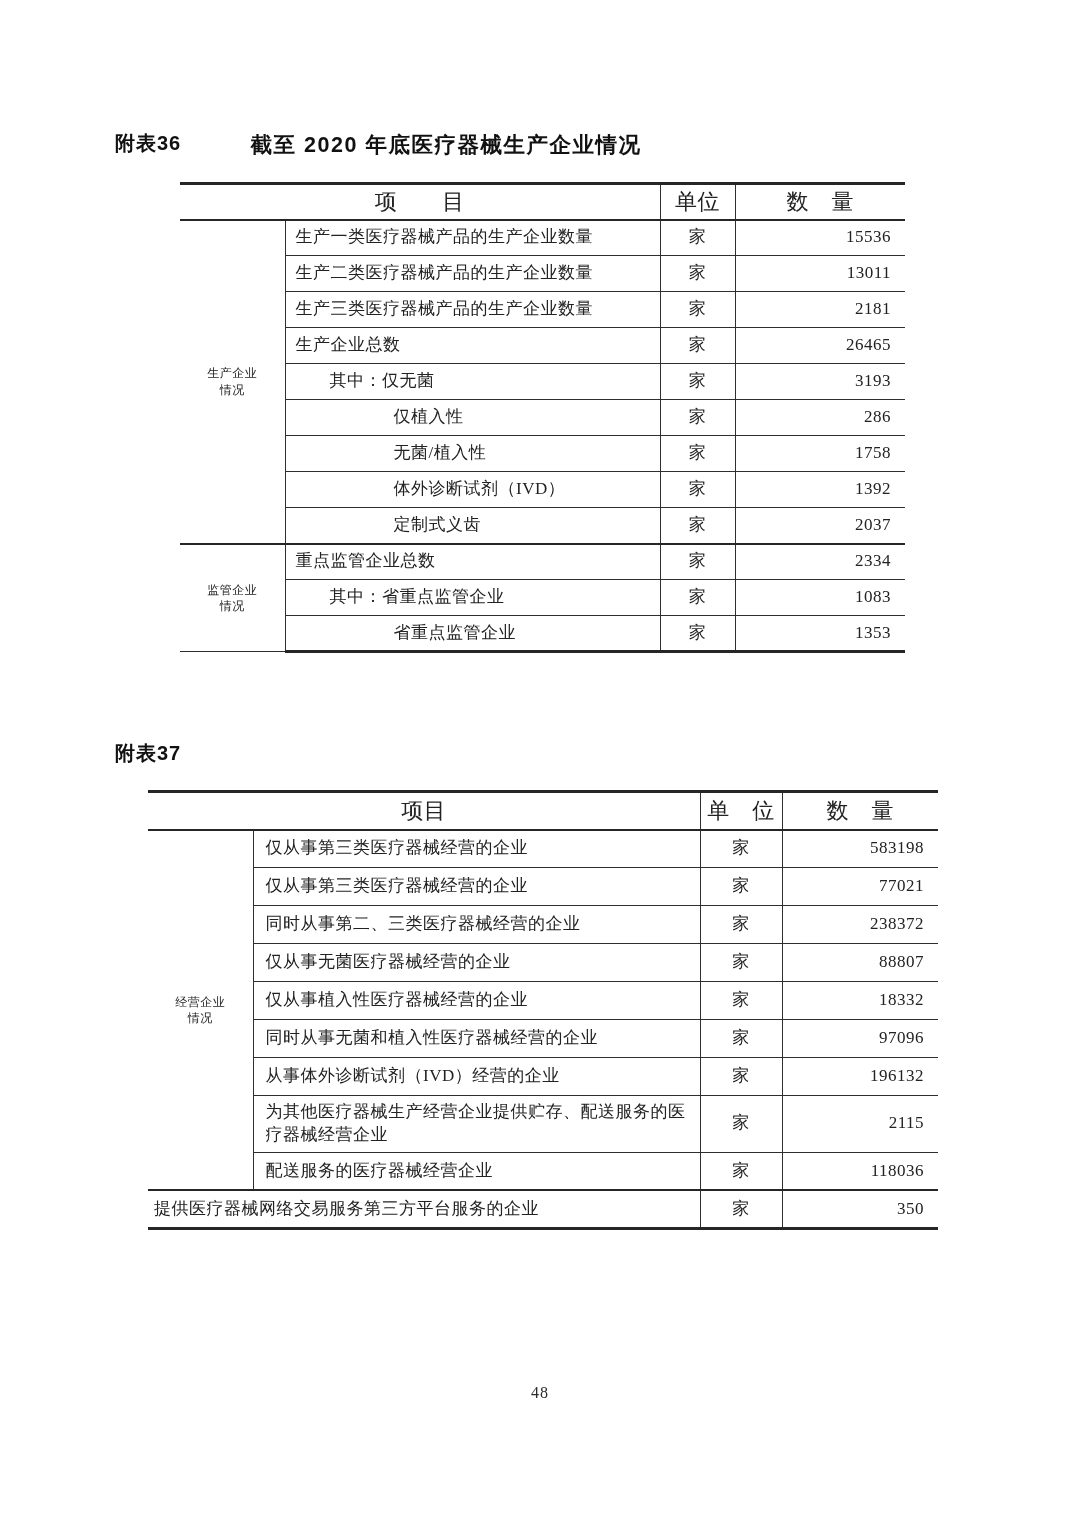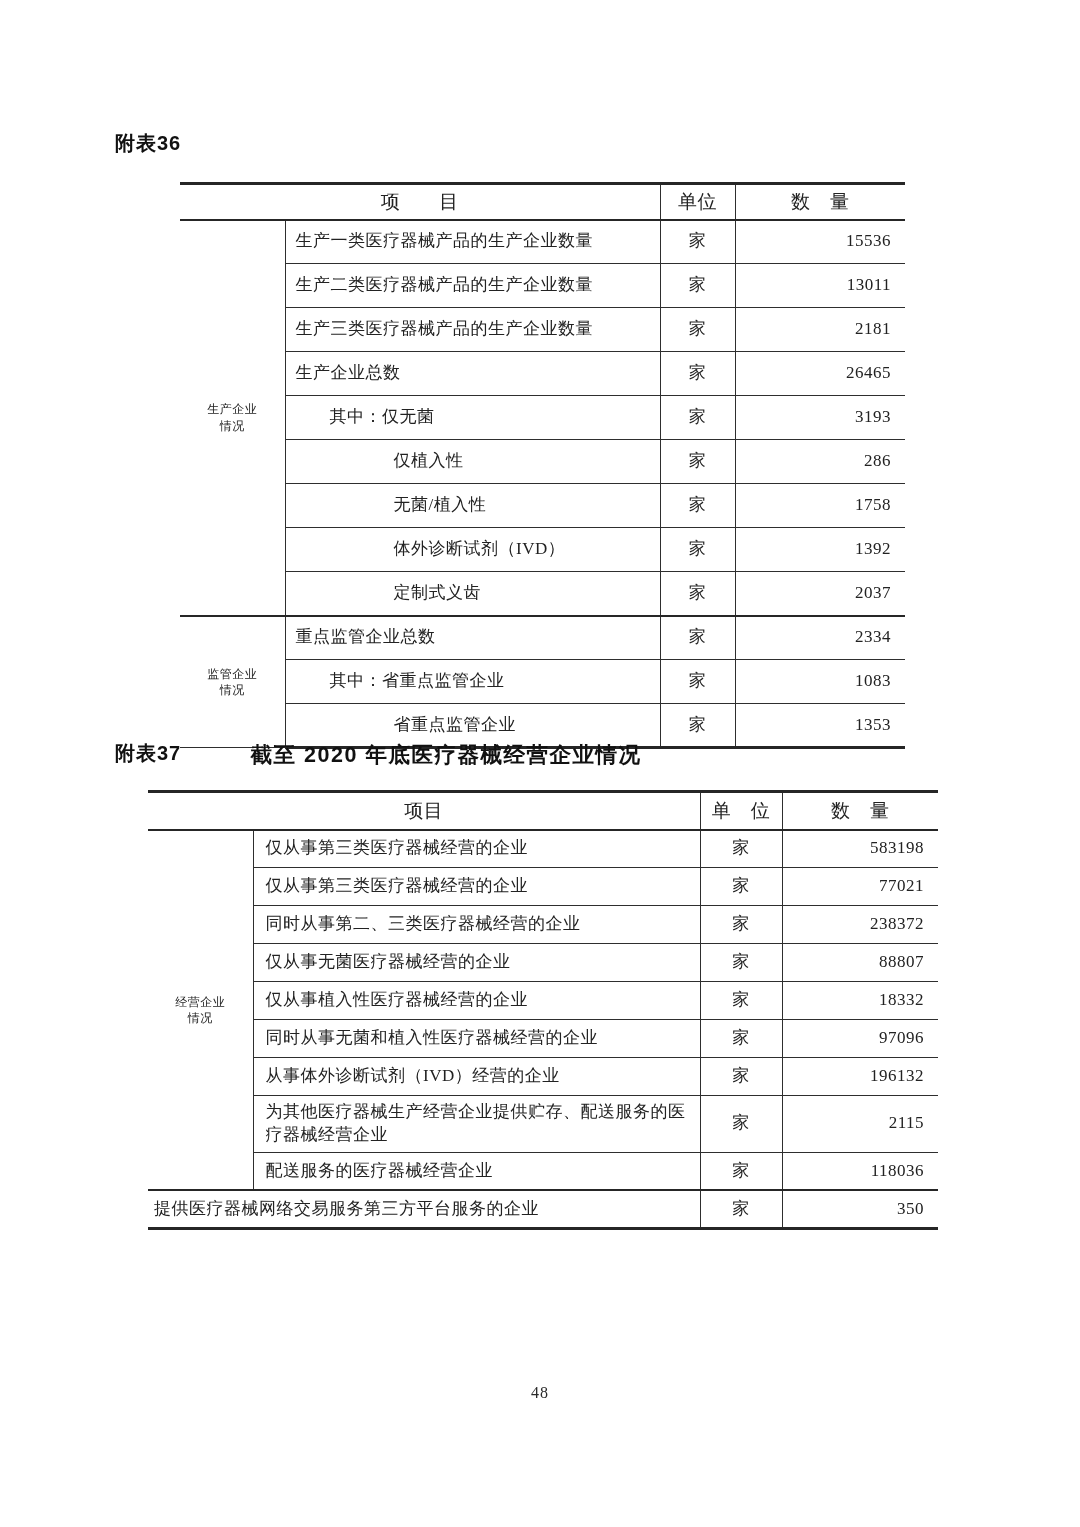--- a/index.html
+++ b/index.html
@@ -57,32 +57,32 @@
     letter-spacing: 0.5px;
   }
   table.stat td:first-child { border-left: 0; }
   table.stat td:last-child  { border-right: 0; }
 
   table.stat tr.hdr td {
     border-top: 3px solid #262626;
     border-bottom: 2.2px solid #262626;
     text-align: center;
     height: 36px;
-    font-size: 19px;
+    font-size: 22px;
   }
   table.stat tr:last-child td { border-bottom: 3px solid #262626; }
   table.stat tr.sec-top td { border-top: 2.6px solid #262626; margin-top: 12px; }
 
   td.c-group {
     text-align: center;
     white-space: pre-line;
     line-height: 1.55;
     font-size: 12px;
   }
-  td.c-item { text-align: left; padding: 5px 8px 5px 10px; height: 44px; }
+  td.c-item { text-align: left; padding: 5px 8px 5px 10px; height: 36px; }
   td.c-item.ind1 { padding-left: 44px; }
   td.c-item.ind2 { padding-left: 108px; }
   #table37 td.c-item.ind0 { padding-left: 12px; }
   td.c-unit { text-align: center; }
   td.c-qty  { text-align: right; padding-right: 14px; }
   td.c-full { text-align: left; padding: 5px 8px 5px 6px; height: 38px; }
   #table37 td { height: 38px; }
 
   .page-number {
     position: absolute;
@@ -94,20 +94,21 @@
     letter-spacing: 1px;
   }
 </style>
 </head>
 <body>
 
 <div class="page">
 
   <div class="title-row" id="title36">
     <span class="tbl-label">附表36</span>
+    <span class="tbl-title">截至 2020 年底医疗器械生产企业情况</span>
   </div>
 
   <table class="stat" id="table36">
     <colgroup>
       <col style="width:105px">
         <col style="width:375px">
         <col style="width:75px">
         <col style="width:170px">
     </colgroup>
     <tbody>
@@ -178,21 +179,20 @@
         <tr>
           <td class="c-item ind2">省重点监管企业</td>
           <td class="c-unit">家</td>
           <td class="c-qty">1353</td>
         </tr>
       </tbody>
   </table>
 
   <div class="title-row" id="title37">
     <span class="tbl-label">附表37</span>
-    <span class="tbl-title">截至 2020 年底医疗器械经营企业情况</span>
   </div>
 
   <table class="stat" id="table37">
     <colgroup>
       <col style="width:105px">
         <col style="width:447px">
         <col style="width:82px">
         <col style="width:156px">
     </colgroup>
     <tbody>

